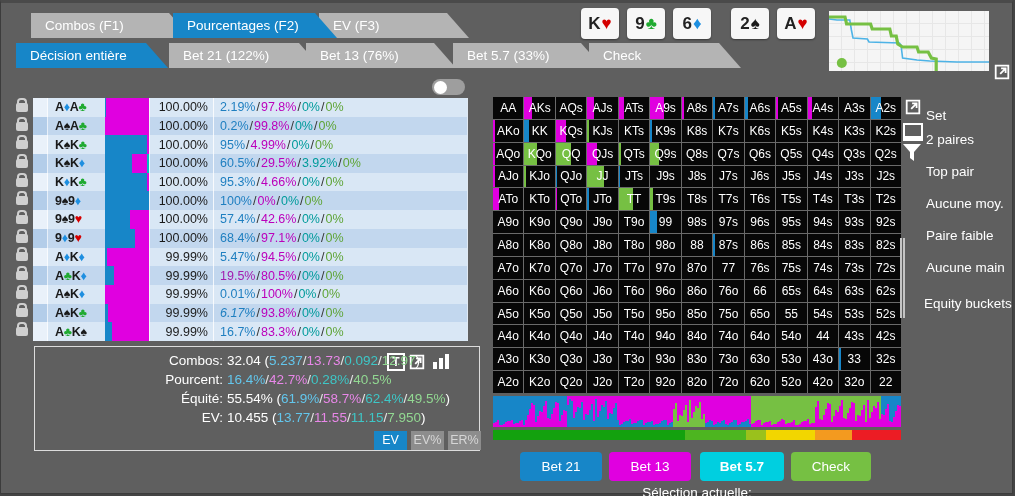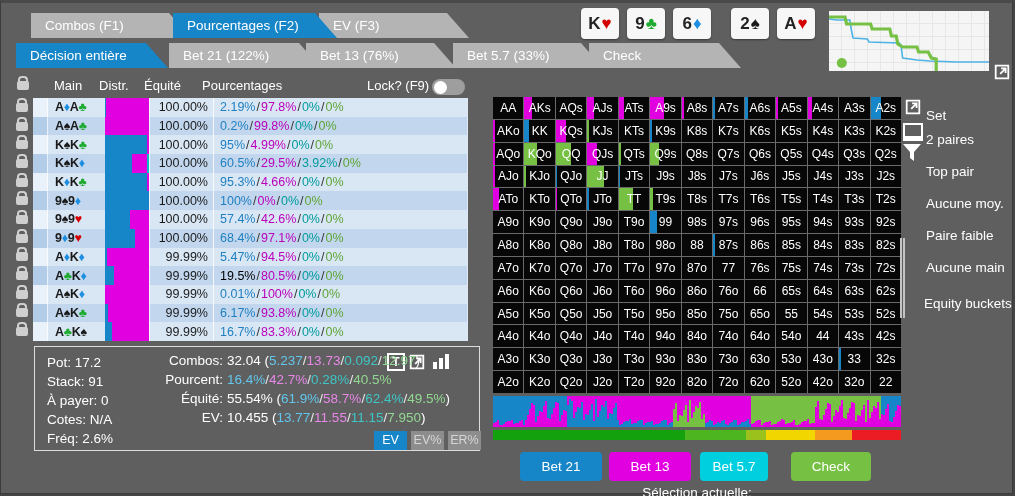--- a/index.html
+++ b/index.html
@@ -139,28 +139,20 @@
       <circle id="chart-dot" r="5" fill="#76c043" cx="12.8" cy="52"></circle>
     </svg>
   </div>
   <div class="abs exp-icon" style="left:992px;top:60px">
     <svg width="18" height="18" viewBox="0 0 20 20">
         <path d="M3 3h14v14H3z" fill="none" stroke="#fff" stroke-width="2"></path>
         <path d="M8 12l6-6M9 6h5v5" stroke="#fff" stroke-width="2" fill="none"></path>
       </svg>
   </div>
 
-  <div id="tbl-header" class="abs">
-    <span style="left:16px;top:4px" class="lockglyph"></span>
-    <span style="left:53px">Main</span>
-    <span style="left:98px">Distr.</span>
-    <span style="left:143px">Équité</span>
-    <span style="left:201px">Pourcentages</span>
-    <span style="left:366px">Lock? (F9)</span>
-  </div>
   <div class="abs toggle" style="left:431px;top:76px"></div>
 
   <div id="lock-col" class="abs">
       <div class="lockrow">
         <span class="lockglyph"></span>
       </div>
       <div class="lockrow">
         <span class="lockglyph"></span>
       </div>
       <div class="lockrow">
@@ -412,21 +404,21 @@
           <span style="color: rgb(31, 170, 48);">♣</span>
           <span>K</span>
           <span style="color: rgb(30, 143, 224);">♦</span>
         </div>
         <div class="c-bar">
           <div class="seg" style="width: 19.5%; background: rgb(23, 134, 200);"></div>
           <div class="seg" style="width: 80.5%; background: rgb(224, 0, 224);"></div>
         </div>
         <div class="c-eq">99.99%</div>
         <div class="c-pct">
-          <span style="color: #000000;">19.5%</span>
+          <span style="color: #a21caf;">19.5%</span>
           <span class="sep">/</span>
           <span style="color: rgb(187, 0, 187);">80.5%</span>
           <span class="sep">/</span>
           <span style="color: rgb(0, 155, 155);">0%</span>
           <span class="sep">/</span>
           <span style="color: rgb(94, 164, 53);">0%</span>
         </div>
       </div>
       <div class="row even">
         <div class="c-ind"></div>
@@ -458,21 +450,21 @@
           <span style="color: rgb(26, 26, 26);">♠</span>
           <span>K</span>
           <span style="color: rgb(31, 170, 48);">♣</span>
         </div>
         <div class="c-bar">
           <div class="seg" style="width: 6.17185%; background: rgb(23, 134, 200);"></div>
           <div class="seg" style="width: 93.8281%; background: rgb(224, 0, 224);"></div>
         </div>
         <div class="c-eq">99.99%</div>
         <div class="c-pct">
-          <span style="color: rgb(31, 127, 192);">6.17%</span>
+          <span style="color: rgb(31, 127, 192); font-style: italic;">6.17%</span>
           <span class="sep">/</span>
           <span style="color: rgb(187, 0, 187);">93.8%</span>
           <span class="sep">/</span>
           <span style="color: rgb(0, 155, 155);">0%</span>
           <span class="sep">/</span>
           <span style="color: rgb(94, 164, 53);">0%</span>
         </div>
       </div>
       <div class="row even">
         <div class="c-ind"></div>
@@ -493,27 +485,20 @@
           <span style="color: rgb(187, 0, 187);">83.3%</span>
           <span class="sep">/</span>
           <span style="color: rgb(0, 155, 155);">0%</span>
           <span class="sep">/</span>
           <span style="color: rgb(94, 164, 53);">0%</span>
         </div>
       </div>
     </div>
 
   <div id="stats" class="abs">
-    <div id="stats-left">
-        <div>Pot: 17.2</div>
-        <div>Stack: 91</div>
-        <div>À payer: 0</div>
-        <div>Cotes: N/A</div>
-        <div>Fréq: 2.6%</div>
-      </div>
     <div class="panel-icon t-icon" style="right:74px">T</div>
     <div class="panel-icon" style="right:53px">
       <svg width="18" height="18" viewBox="0 0 20 20">
           <path d="M3 3h14v14H3z" fill="none" stroke="#fff" stroke-width="2"></path>
           <path d="M8 12l6-6M9 6h5v5" stroke="#fff" stroke-width="2" fill="none"></path>
         </svg>
     </div>
     <div class="panel-icon bars-icon" style="right:30px">
       <span style="left:2px;height:7px"></span>
         <span style="left:8px;height:11px"></span>
@@ -1710,18 +1695,18 @@
       </div>
       <div class="strip-col" style="left: 406px; width: 2px; background: rgb(23, 134, 200);">
         <div class="alt" style="background: rgb(224, 0, 224); height: 66.6%;"></div>
       </div>
     </div>
   <div id="eq-gradient" class="abs" style="background: linear-gradient(to right, rgb(19, 161, 14) 0%, rgb(19, 161, 14) 47%, rgb(77, 181, 32) 47%, rgb(77, 181, 32) 62%, rgb(154, 193, 28) 62%, rgb(154, 193, 28) 67%, rgb(242, 214, 0) 67%, rgb(242, 214, 0) 79%, rgb(243, 154, 31) 79%, rgb(243, 154, 31) 88%, rgb(236, 28, 36) 88%, rgb(236, 28, 36) 100%);"></div>
 
   <div id="action-buttons">
       <div class="action-btn" style="left: 519px; width: 82px; background: rgb(23, 134, 200);">Bet 21</div>
       <div class="action-btn" style="left: 608px; width: 82px; background: rgb(224, 0, 224);">Bet 13</div>
-      <div class="action-btn" style="left: 699px; width: 68px; background: rgb(0, 207, 224);">Bet 5.7</div>
+      <div class="action-btn" style="left: 699px; width: 84px; background: rgb(0, 207, 224); font-weight: bold;">Bet 5.7</div>
       <div class="action-btn" style="left: 790px; width: 80px; background: rgb(118, 192, 67);">Check</div>
     </div>
   <div id="selection-label" class="abs">Sélection actuelle:</div>
 
 </div>
 
 </body></html>

